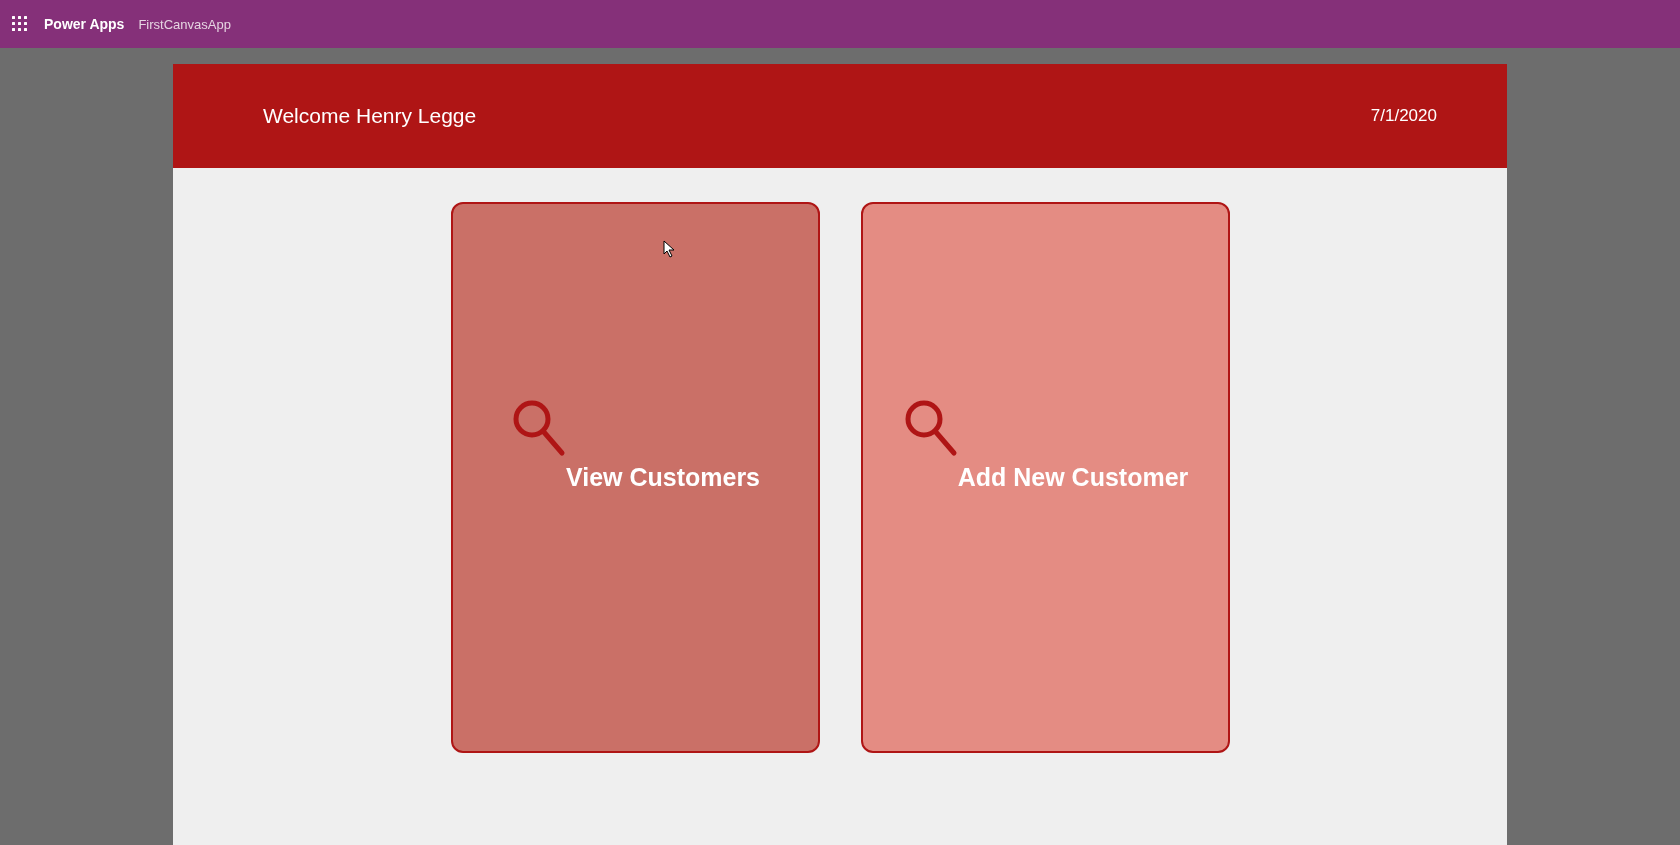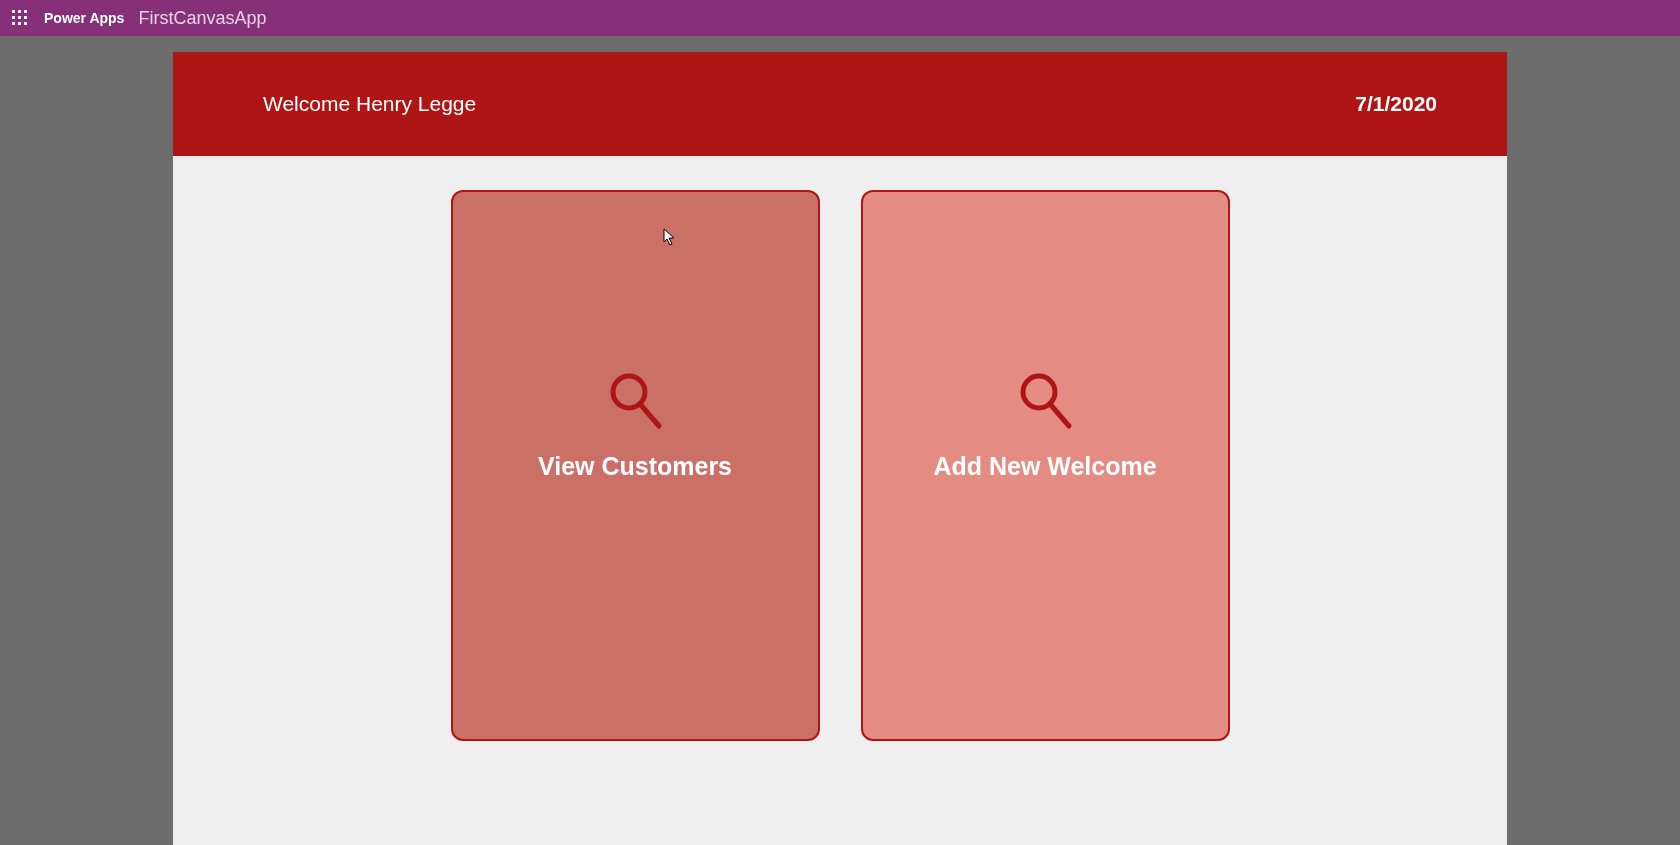--- a/index.html
+++ b/index.html
@@ -9,21 +9,21 @@
     }
     body {
       font-family: "Segoe UI", Arial, sans-serif;
       background: #6d6d6d;
       width: 1680px;
       height: 845px;
       overflow: hidden;
     }
     .top-bar {
       background: #853079;
-      height: 36px;
+      height: 48px;
       display: flex;
       align-items: center;
       padding: 0 12px;
       color: #fff;
     }
     .waffle-icon {
       width: 16px;
       height: 16px;
       display: grid;
       grid-template-columns: repeat(3, 1fr);
@@ -36,21 +36,21 @@
       width: 3px;
       height: 3px;
       border-radius: 0.5px;
     }
     .brand {
       font-weight: 600;
       font-size: 14px;
       margin-right: 14px;
     }
     .app-name {
-      font-size: 18px;
+      font-size: 13px;
       color: #e6d4e2;
     }
     .canvas-wrapper {
       width: 1334px;
       height: 809px;
       margin: 16px auto;
       background: #efefef;
       position: relative;
     }
     .app-header {
@@ -67,39 +67,39 @@
       font-weight: 400;
       flex: 0 0 340px;
     }
     .screen-title {
       font-size: 52px;
       font-weight: 700;
       flex: 1;
       text-align: center;
     }
     .date-text {
-      font-size: 21px;
-      font-weight: 700;
+      font-size: 17px;
+      font-weight: 400;
       flex: 0 0 200px;
       text-align: right;
     }
     .tiles-container {
       display: flex;
       justify-content: center;
       gap: 41px;
       padding: 34px 78px 0 78px;
     }
     .tile {
       width: 369px;
       height: 551px;
       background: #e48c83;
       border: 2px solid #af1515;
       border-radius: 12px;
       display: flex;
-      flex-direction: column;
+      flex-direction: row;
       align-items: center;
       justify-content: center;
       cursor: pointer;
     }
     .tile.hovered {
       background: #ca7067;
     }
     .tile-icon {
       margin-bottom: 18px;
       margin-top: -80px;
@@ -153,21 +153,21 @@
       <div class="tile-label">View Customers</div>
     </div>
 
     <div class="tile">
       <div class="tile-icon">
         <svg width="56" height="60" viewBox="0 0 56 60">
           <circle cx="22" cy="22" r="16" stroke="#af1515" stroke-width="5" fill="none"></circle>
           <line x1="33" y1="34" x2="52" y2="56" stroke="#af1515" stroke-width="5" stroke-linecap="round"></line>
         </svg>
       </div>
-      <div class="tile-label">Add New Welcome</div>
+      <div class="tile-label">Add New Customer</div>
     </div>
 
   </div>
 
   <div class="cursor-pointer">
     <svg width="14" height="18" viewBox="0 0 14 18">
       <path d="M1 1 L1 14 L4 11 L7 17 L9 16 L6 10 L11 10 Z" fill="#fff" stroke="#000" stroke-width="1"></path>
     </svg>
   </div>
 </div>

